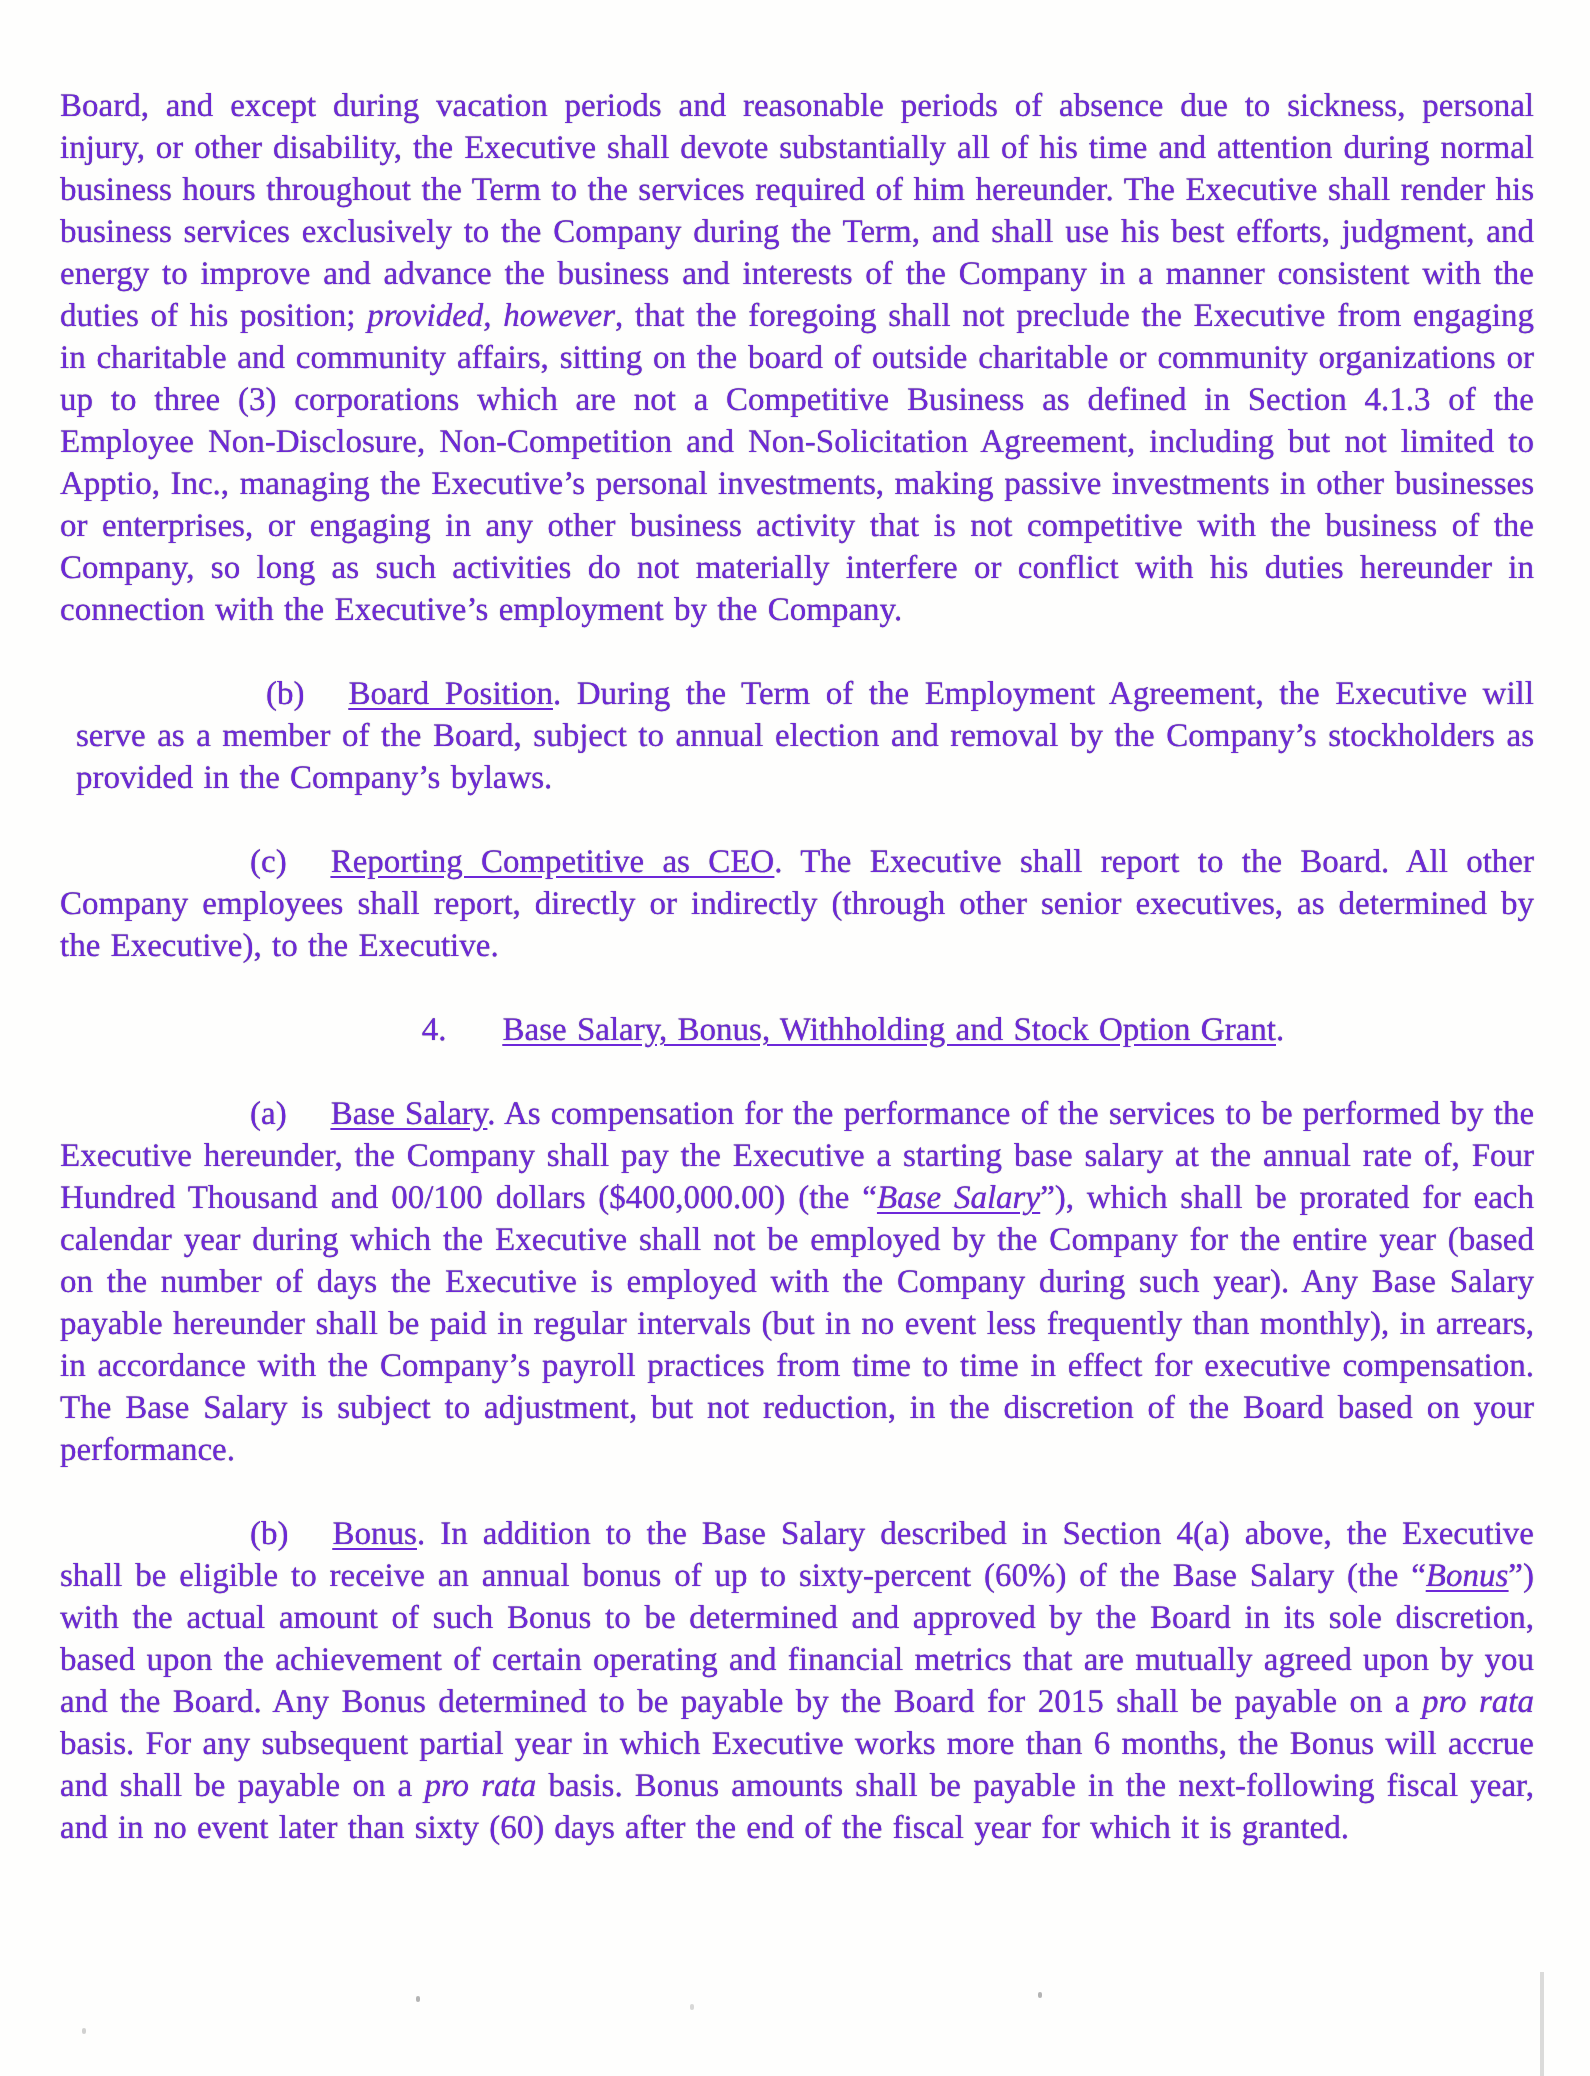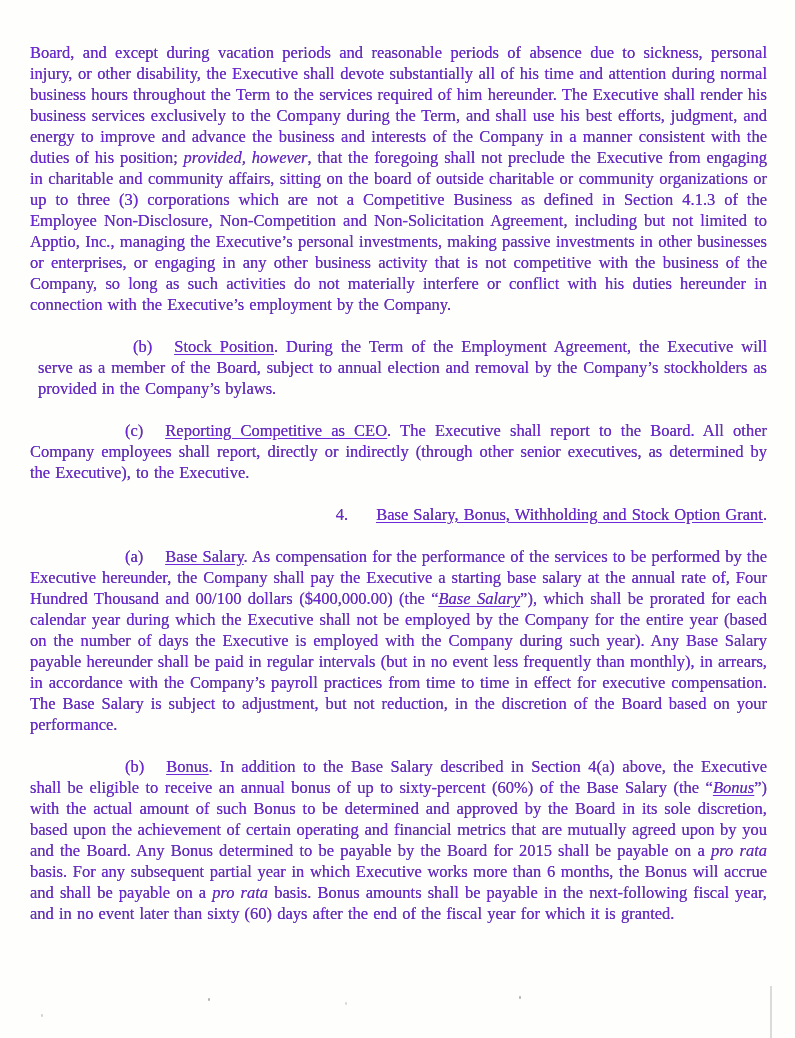--- a/index.html
+++ b/index.html
@@ -15,21 +15,21 @@
     font-family: "Liberation Serif", "DejaVu Serif", serif;
     font-size: 16.5px;
     line-height: 21px;
     color: #6d28d9;
     text-align: justify;
     text-shadow: 0 0 0.5px rgba(25,25,25,0.72);
     word-spacing: 1px;
   }
   .para { margin-bottom: 21px; }
   .para.clause-indent { padding-left: 8px; }
-  .para.heading { text-align: right; }
+  .para.heading { text-align: center; }
   .tab { display: inline-block; height: 1px; }
   .tab-a { width: 95px; }  
   .tab-b { width: 22px; }  
   .tab-c { width: 56px; }  
   .tab-d { width: 28px; }  
   .it { font-style: italic; }
   .ul { text-decoration: underline; text-underline-offset: 2px; }
   .scan-speck {
     position: absolute;
     background: rgba(90,90,90,0.45);
@@ -46,21 +46,21 @@
     width: 2px; height: 52px;
     background: rgba(130,130,130,0.28);
   }
 </style>
 </head>
 <body>
 
 <div class="page">
   <p class="para"><span>Board, and except during vacation periods and reasonable periods of absence due to sickness, personal injury, or other disability, the Executive shall devote substantially all of his time and attention during normal business hours throughout the Term to the services required of him hereunder.  The Executive shall render his business services exclusively to the Company during the Term, and shall use his best efforts, judgment, and energy to improve and advance the business and interests of the Company in a manner consistent with the duties of his position; </span><span class="it">provided, however</span><span>, that the foregoing shall not preclude the Executive from engaging in charitable and community affairs, sitting on the board of outside charitable or community organizations or up to three (3) corporations which are not a Competitive Business as defined in Section 4.1.3 of the Employee Non-Disclosure, Non-Competition and Non-Solicitation Agreement, including but not limited to Apptio, Inc., managing the Executive’s personal investments, making passive investments in other businesses or enterprises, or engaging in any other business activity that is not competitive with the business of the Company, so long as such activities do not materially interfere or conflict with his duties hereunder in connection with the Executive’s employment by the Company.</span></p>
 
-  <p class="para clause-indent"><span class="tab tab-a"></span><span>(b)</span><span class="tab tab-b"></span><span class="ul">Stock Position</span><span>.  During the Term of the Employment Agreement, the Executive will serve as a member of the Board, subject to annual election and removal by the Company’s stockholders as provided in the Company’s bylaws.</span></p>
+  <p class="para clause-indent"><span class="tab tab-a"></span><span>(b)</span><span class="tab tab-b"></span><span class="ul">Board Position</span><span>.  During the Term of the Employment Agreement, the Executive will serve as a member of the Board, subject to annual election and removal by the Company’s stockholders as provided in the Company’s bylaws.</span></p>
 
   <p class="para"><span class="tab tab-a"></span><span>(c)</span><span class="tab tab-b"></span><span class="ul">Reporting Competitive as CEO</span><span>.  The Executive shall report to the Board. All other Company employees shall report, directly or indirectly (through other senior executives, as determined by the Executive), to the Executive.</span></p>
 
   <p class="para heading"><span class="tab tab-c"></span><span>4.</span><span class="tab tab-d"></span><span class="ul">Base Salary, Bonus, Withholding and Stock Option Grant</span><span>.</span></p>
 
   <p class="para"><span class="tab tab-a"></span><span>(a)</span><span class="tab tab-b"></span><span class="ul">Base Salary</span><span>.  As compensation for the performance of the services to be performed by the Executive hereunder, the Company shall pay the Executive a starting base salary at the annual rate of, Four Hundred Thousand and 00/100 dollars ($400,000.00) (the “</span><span class="it ul">Base Salary</span><span>”), which shall be prorated for each calendar year during which the Executive shall not be employed by the Company for the entire year (based on the number of days the Executive is employed with the Company during such year).  Any Base Salary payable hereunder shall be paid in regular intervals (but in no event less frequently than monthly), in arrears, in accordance with the Company’s payroll practices from time to time in effect for executive compensation.  The Base Salary is subject to adjustment, but not reduction, in the discretion of the Board based on your performance.</span></p>
 
   <p class="para"><span class="tab tab-a"></span><span>(b)</span><span class="tab tab-b"></span><span class="ul">Bonus</span><span>.  In addition to the Base Salary described in Section 4(a) above, the Executive shall be eligible to receive an annual bonus of up to sixty-percent (60%) of the Base Salary (the “</span><span class="it ul">Bonus</span><span>”) with the actual amount of such Bonus to be determined and approved by the Board in its sole discretion, based upon the achievement of certain operating and financial metrics that are mutually agreed upon by you and the Board.   Any Bonus determined to be payable by the Board for 2015 shall be payable on a </span><span class="it">pro rata</span><span> basis.  For any subsequent partial year in which Executive works more than 6 months, the Bonus will accrue and shall be payable on a </span><span class="it">pro rata</span><span> basis.  Bonus amounts shall be payable in the next-following fiscal year, and in no event later than sixty (60) days after the end of the fiscal year for which it is granted.</span></p>
 
   <span class="scan-speck speck-1"></span>

